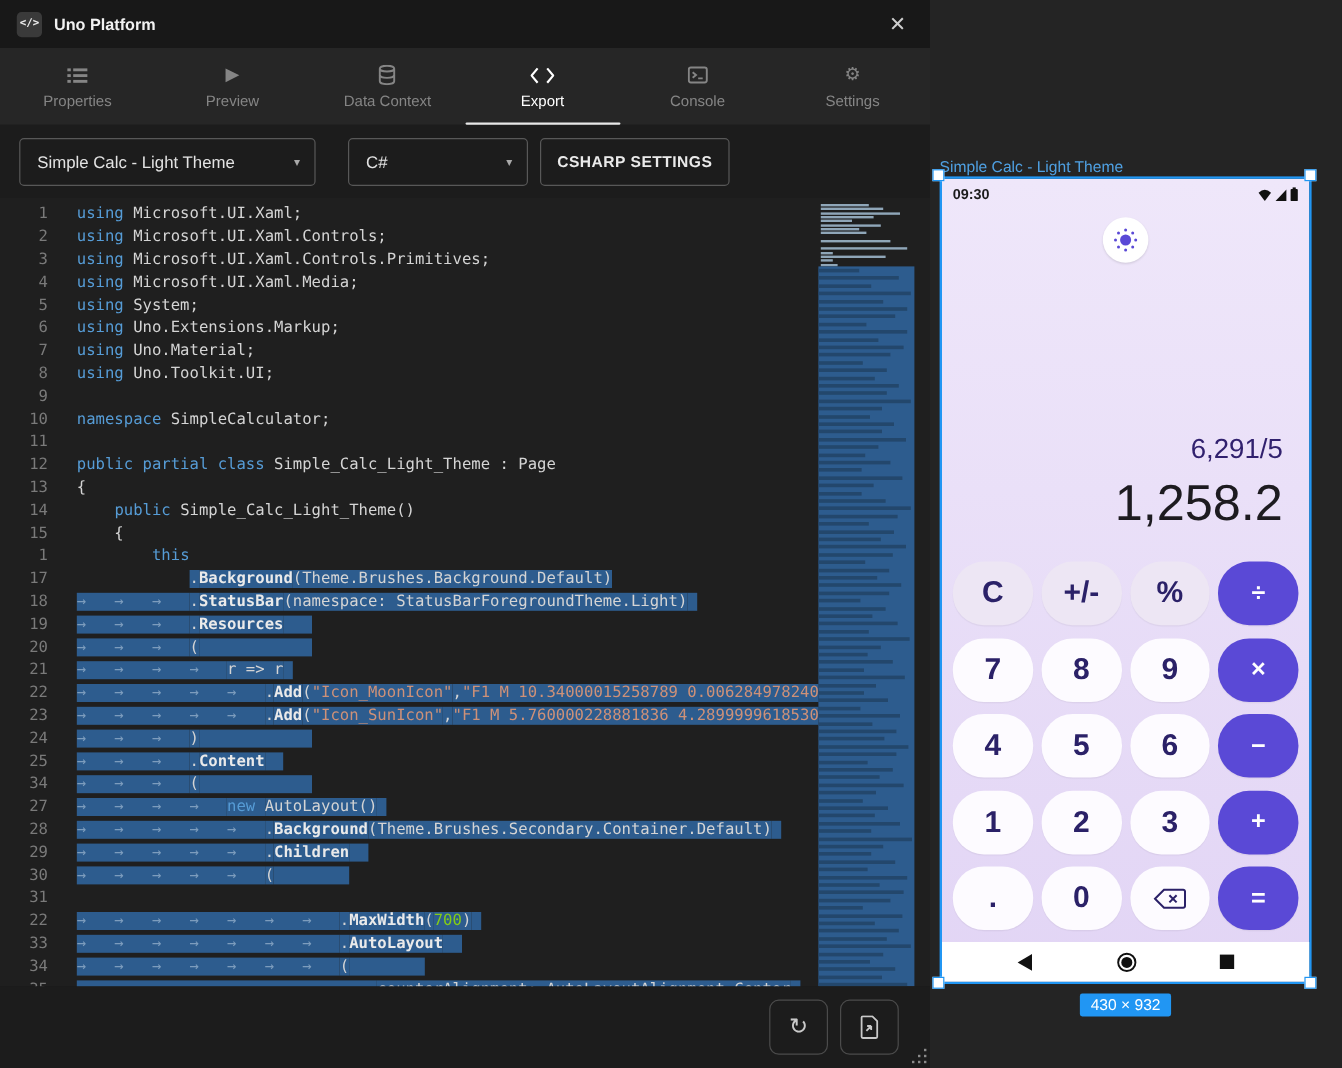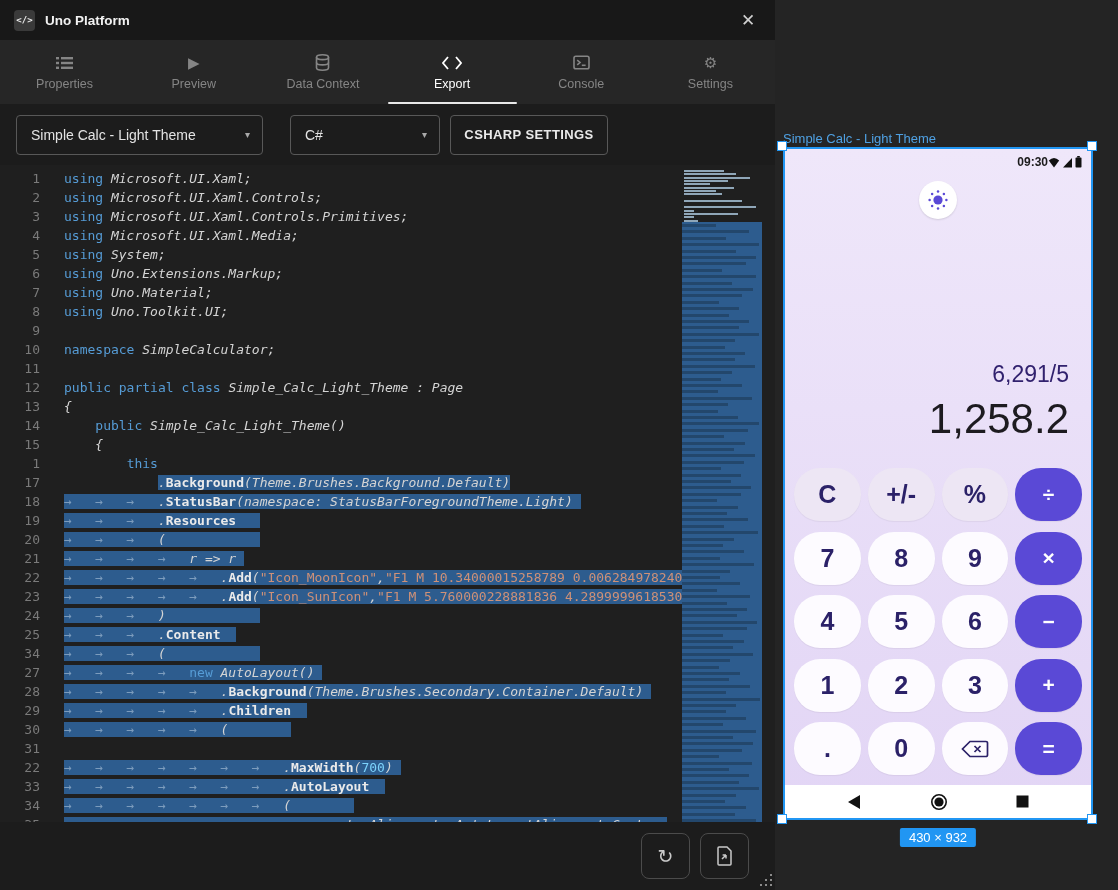--- a/index.html
+++ b/index.html
@@ -40,24 +40,24 @@
                   letter-spacing:.4px; cursor:pointer; font-family:"Liberation Sans",sans-serif; }
 
   
   .editor { position:relative; height:657px; background:#1F1F1F; overflow:hidden;
             font-family:"DejaVu Sans Mono", monospace; font-size:13px; line-height:19px; }
   .code-lines { position:absolute; left:0; top:4px; right:93px; overflow:hidden; }
   .line { display:flex; white-space:pre; height:19px; }
   .line .num { width:40px; flex:none; text-align:right; color:#7A7A7A; }
   .line .code { margin-left:24px; white-space:pre; }
   .cs-k { color:#569CD6; }
-  .cs-d { color:#D4D4D4;font-style:italic; }
+  .cs-d { color:#D4D4D4; }
   .cs-m { color:#EAEAEA; font-weight:bold; }
   .cs-s { color:#CE9178; }
-  .cs-n { color:#7dd3fc; }
+  .cs-n { color:#84cc16; }
   .cs-w { color:rgba(190,210,228,0.55); }
   .sel { background:#2D5C8E; }
 
   .minimap { position:absolute; top:0; right:13px; width:80px; bottom:0; }
   .mm-row { position:absolute; left:2px; height:2px; background:#8FA6B8; }
   .mm-block { position:absolute; left:0; right:0; top:57px; bottom:0; background:#2D5C8E; overflow:hidden; }
   .mm-bar { position:absolute; left:0; height:3px; background:#23476C; }
 
   .bottombar { height:68px; background:#1C1C1C; position:relative; display:flex; align-items:center;
                justify-content:flex-end; gap:10px; padding-right:26px; }
@@ -72,21 +72,21 @@
 
   
   .preview { position:absolute; left:775px; top:0; width:343px; height:890px; background:#242424; }
   .phone-label { position:absolute; left:8px; top:131px; color:#4FA0E2; font-size:13px; }
   .phone { position:absolute; left:8px; top:147px; width:310px; height:673px;
            border:2px solid #2196F3; background:linear-gradient(#EFE7FA, #E2D5F5); }
   .handle { position:absolute; width:10px; height:10px; background:#FFFFFF; border:1.5px solid #2196F3; z-index:5; }
   .h-tl { left:2px;  top:141px; } .h-tr { left:312px; top:141px; }
   .h-bl { left:2px;  top:814px; } .h-br { left:312px; top:814px; }
 
-  .statusbar { height:24px; display:flex; align-items:center; padding:2px 9px 0 9px;text-align:right; }
+  .statusbar { height:24px; display:flex; align-items:center; padding:2px 9px 0 9px; }
   .st-time { color:#1B1B1B; font-size:12px; font-weight:bold; flex:1; }
   .st-icons { display:flex; align-items:center; gap:2px; }
 
   .sun-btn { position:absolute; top:32px; left:50%; transform:translateX(-50%);
              width:38px; height:38px; border-radius:50%; background:#FFFFFF; border:none; cursor:pointer;
              display:flex; align-items:center; justify-content:center; box-shadow:0 1px 2px rgba(0,0,0,.12); }
 
   .calc-display { position:absolute; top:212px; right:22px; text-align:right; }
   .calc-expr   { color:#31216E; font-size:23px; }
   .calc-result { color:#1D1B20; font-size:42px; margin-top:7px; }

